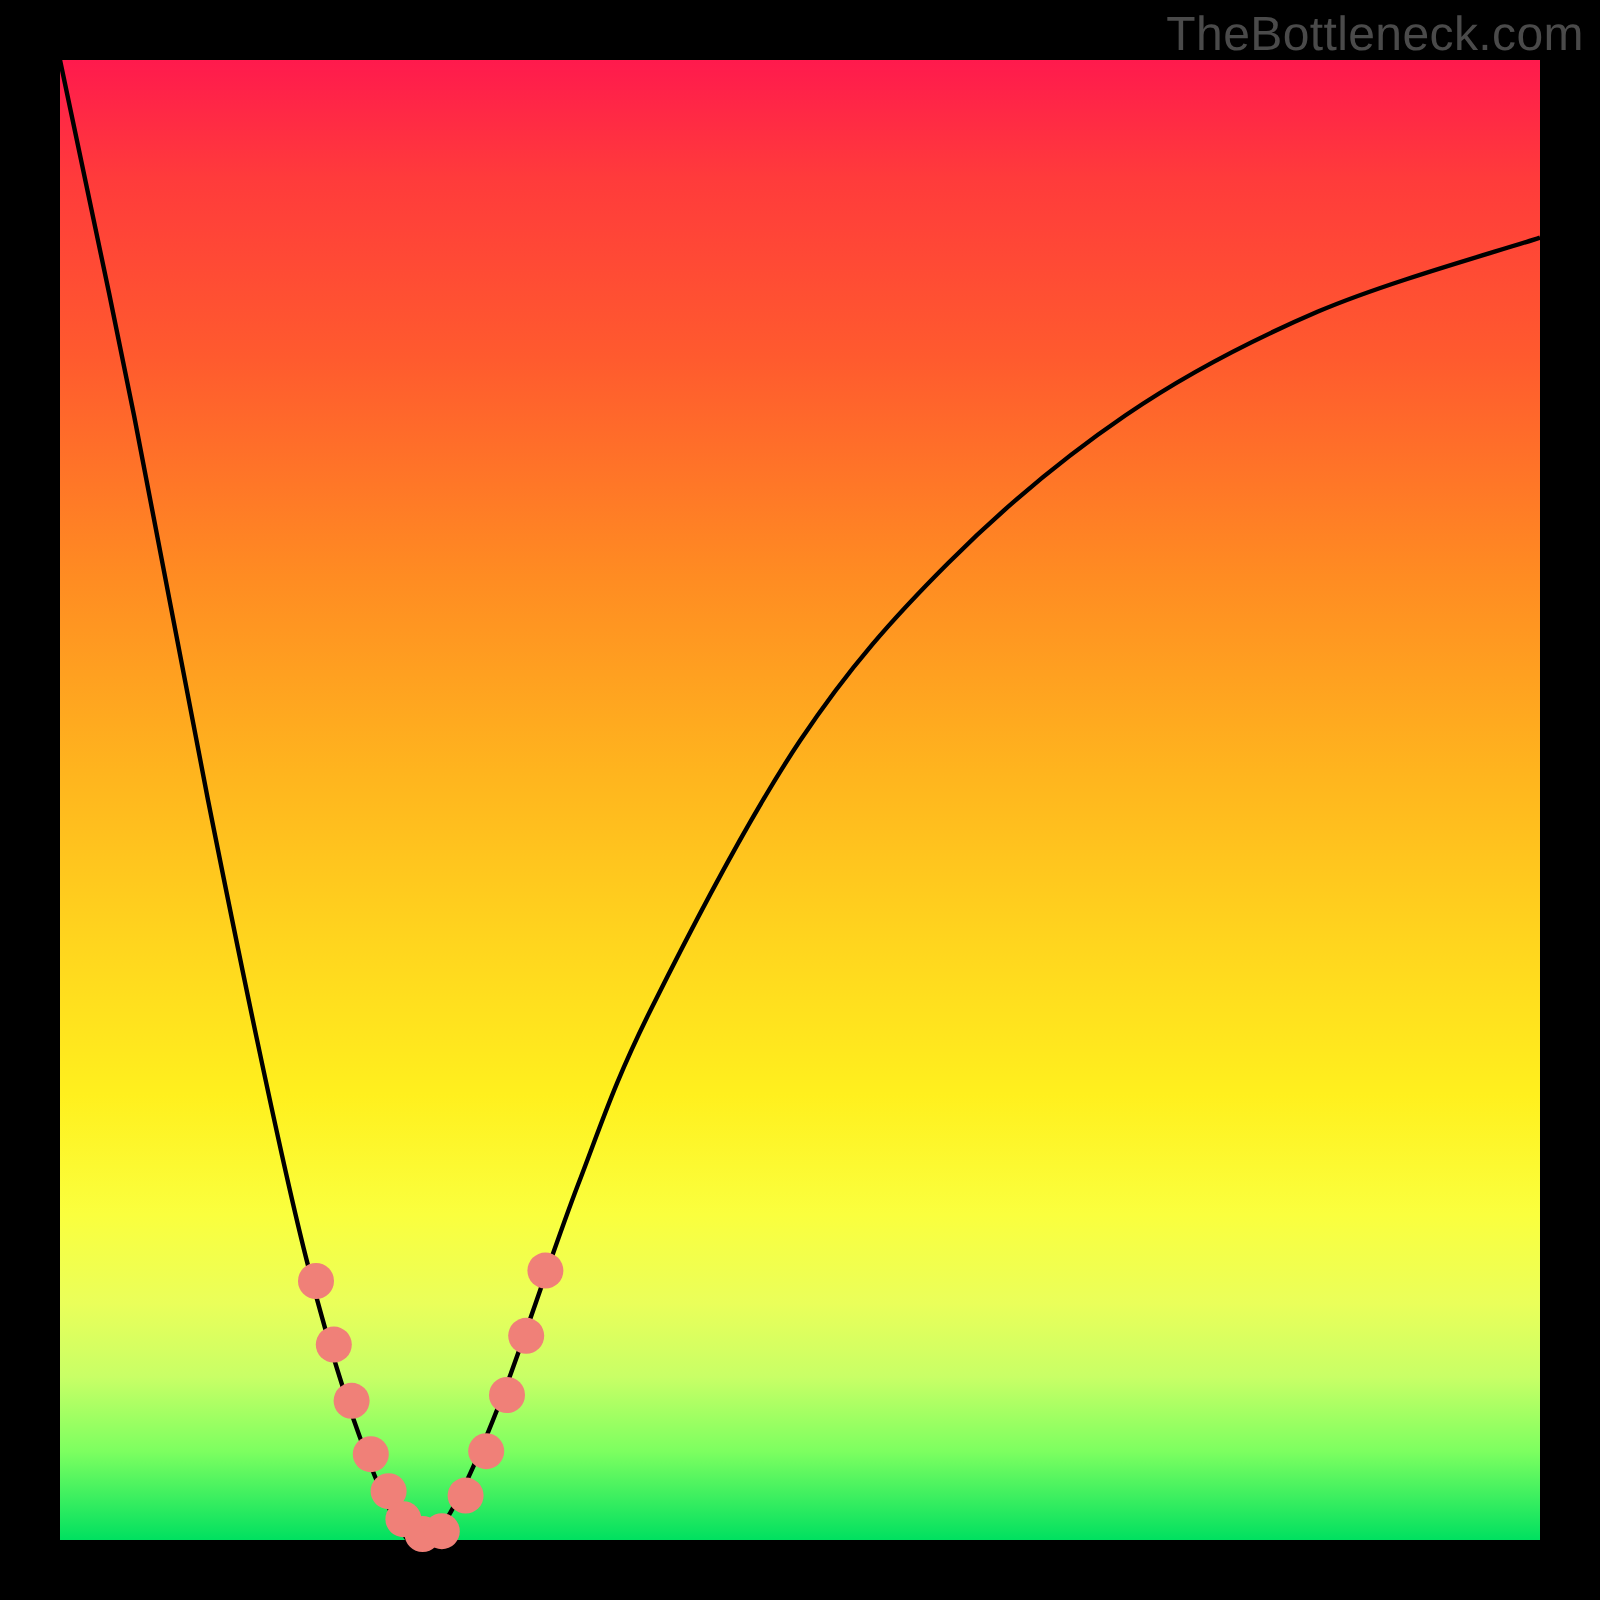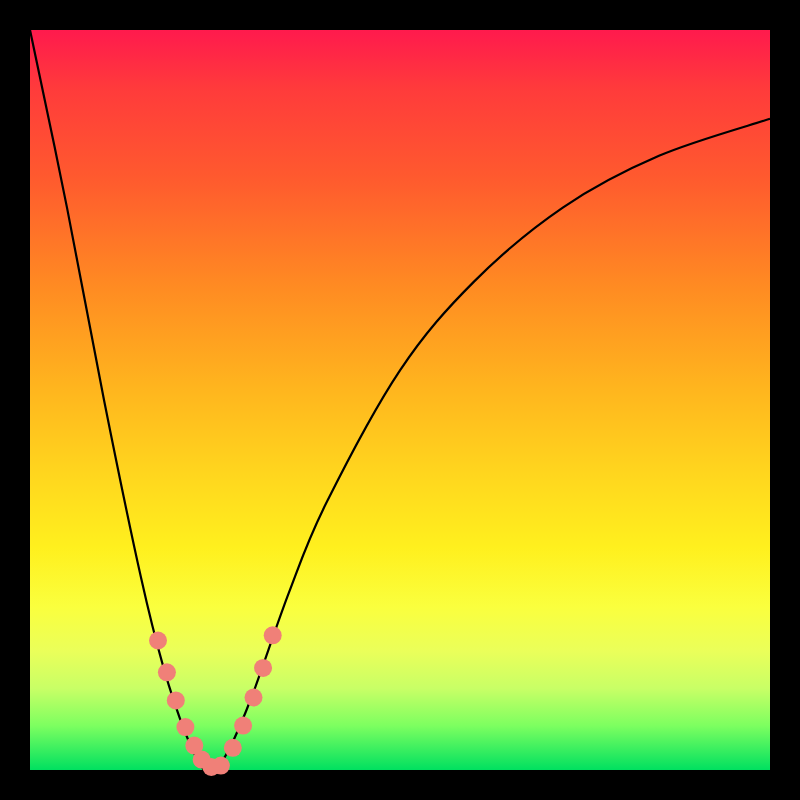--- a/index.html
+++ b/index.html
@@ -78,13 +78,14 @@
           <circle cx="181.3" cy="737.0" r="9" fill="#f08078"></circle>
           <circle cx="190.9" cy="735.6" r="9" fill="#f08078"></circle>
           <circle cx="202.8" cy="717.8" r="9" fill="#f08078"></circle>
           <circle cx="213.1" cy="695.6" r="9" fill="#f08078"></circle>
           <circle cx="223.5" cy="667.5" r="9" fill="#f08078"></circle>
           <circle cx="233.1" cy="637.9" r="9" fill="#f08078"></circle>
           <circle cx="242.7" cy="605.3" r="9" fill="#f08078"></circle>
         </g>
     </svg>
   </div>
+  <div class="watermark">TheBottleneck.com</div>
 </div>
 
 </body></html>

